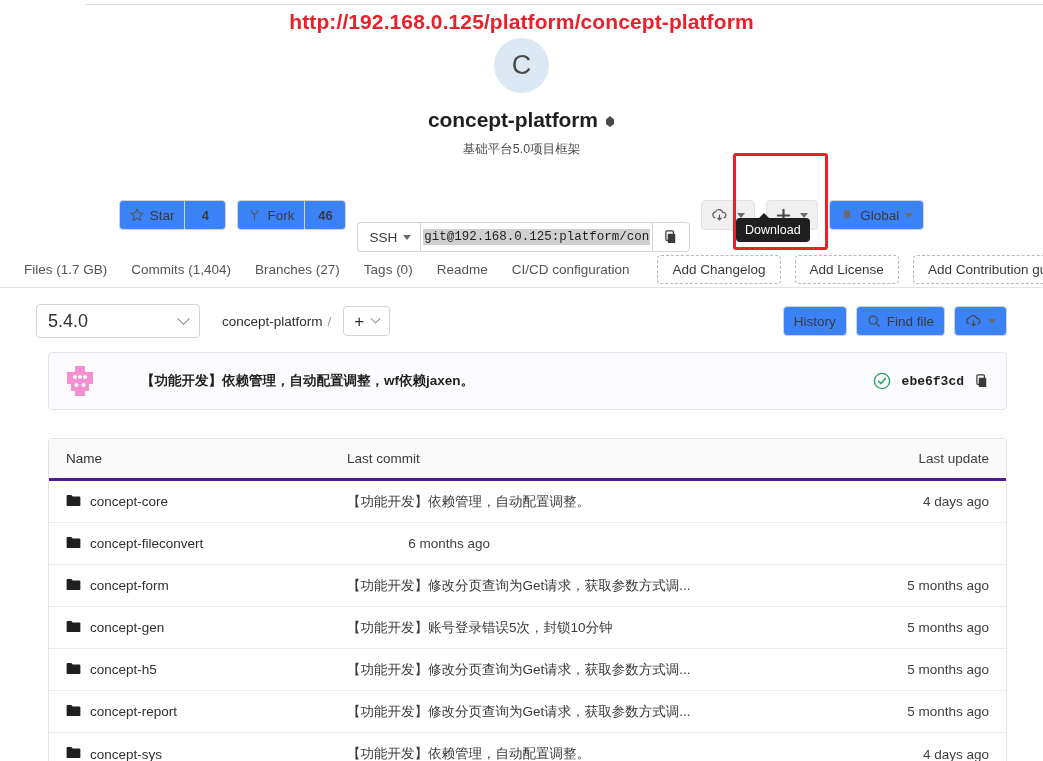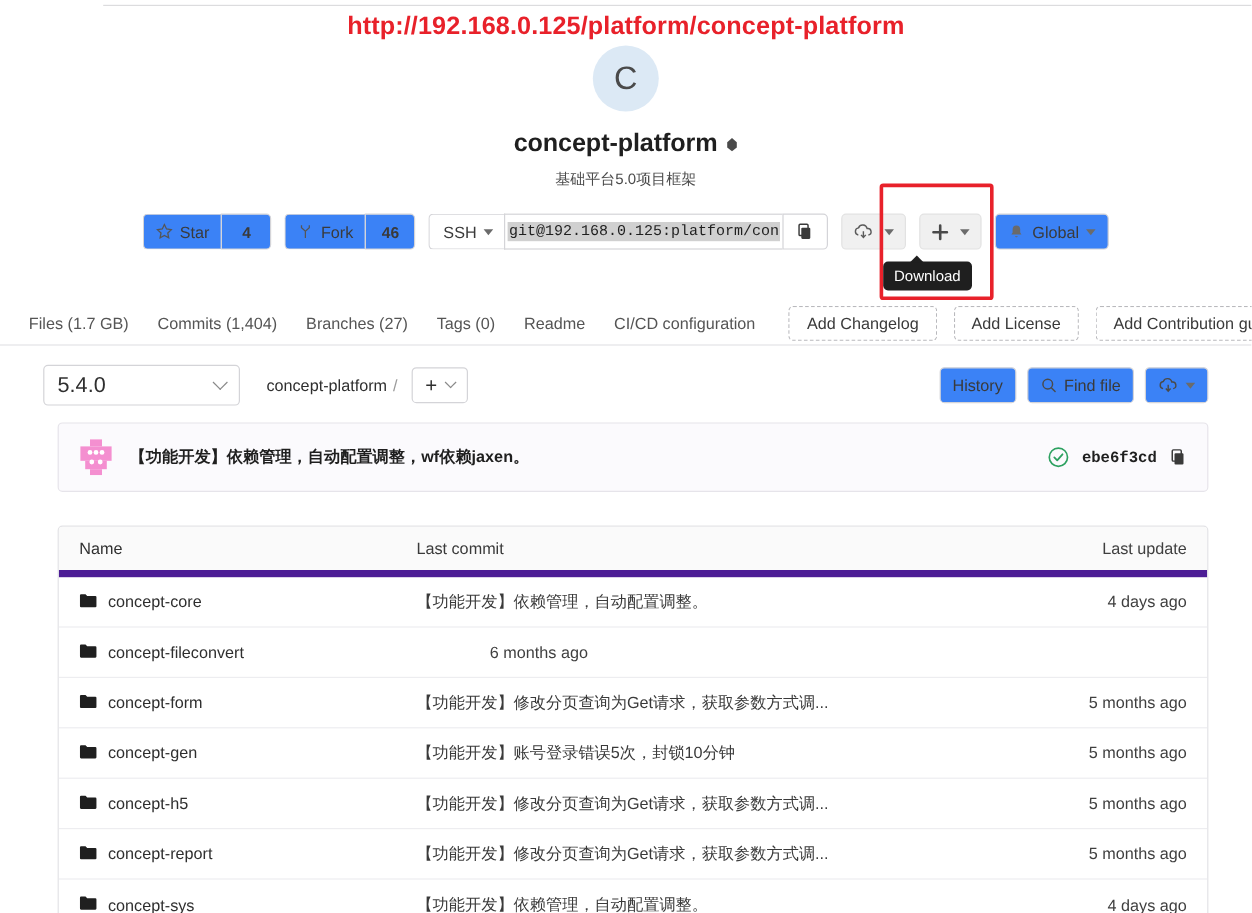--- a/index.html
+++ b/index.html
@@ -75,21 +75,21 @@
   }
   .split { display: inline-flex; align-items: stretch; }
   .split .seg-l {
     border-top-right-radius: 0; border-bottom-right-radius: 0;
     border-right: none;
   }
   .split .seg-r {
     border-top-left-radius: 0; border-bottom-left-radius: 0;
     min-width: 42px; justify-content: center; font-weight: 600; font-size: 13px;
   }
-  .clone-group { display: inline-flex; align-items: stretch; }
+  .clone-group { display: inline-flex; align-items: stretch; margin-top: 44px; }
   .clone-proto {
     height: 30px; border: 1px solid #d4d4d8; border-right: none;
     border-top-left-radius: 4px; border-bottom-left-radius: 4px;
     background: #fff; display: inline-flex; align-items: center; gap: 6px;
     padding: 0 9px 0 11px; font-size: 13.5px; color: #3a3a3a;
   }
   .clone-url {
     height: 30px; border: 1px solid #d4d4d8; border-right: none;
     background: #fff; display: inline-flex; align-items: center;
     padding: 0 2px; overflow: hidden; max-width: 252px;
@@ -180,37 +180,37 @@
   .rc-right { display: flex; align-items: center; gap: 9px; }
 
   
   .commit-banner {
     position: absolute; left: 48px; top: 352px; width: 959px; height: 58px;
     background: #fbfafd; border: 1px solid #e6e4ea; border-radius: 4px;
     display: flex; align-items: center; padding: 0 16px;
   }
   .ident-avatar { width: 30px; height: 30px; flex: none; }
   .commit-text { margin-left: 13px; }
-  .commit-msg { font-size: 13.5px; font-weight: 700; color: #1f1f1f; }
+  .commit-msg { font-size: 13.5px; font-weight: 700; color: #1f1f1f; margin-left: 33px; }
   .commit-sub { font-size: 13px; color: #4e4e4e; margin-top: 3px; }
   .commit-right { margin-left: auto; display: flex; align-items: center; gap: 11px; }
   .sha {
     font-family: "Liberation Mono", monospace;
     font-size: 13px; font-weight: 700; color: #1f1f1f;
   }
 
   
   .file-table {
     position: absolute; left: 48px; top: 438px; width: 959px;
     border: 1px solid #e3e3e6; border-radius: 4px; overflow: hidden;
     background: #fff;
   }
   .ft-head {
     display: flex; align-items: center; height: 42px;
-    background: #fafafa; border-bottom: 6px solid #4c1d95;
+    background: #fafafa; border-bottom: 3px solid #4c1d95;
     font-size: 13.5px; color: #3a3a3a;
   }
   .ft-row {
     display: flex; align-items: center; height: 42px;
     border-bottom: 1px solid #ededf0; font-size: 13.5px;
   }
   .ft-row:last-child { border-bottom: none; }
   .c-name { width: 298px; padding-left: 17px; display: flex; align-items: center; gap: 9px; color: #2f2f2f; }
   .c-commit { flex: 1; padding-left: 0; color: #3a3a3a; }
   .c-update { width: 160px; text-align: right; padding-right: 17px; color: #3f3f3f; }

